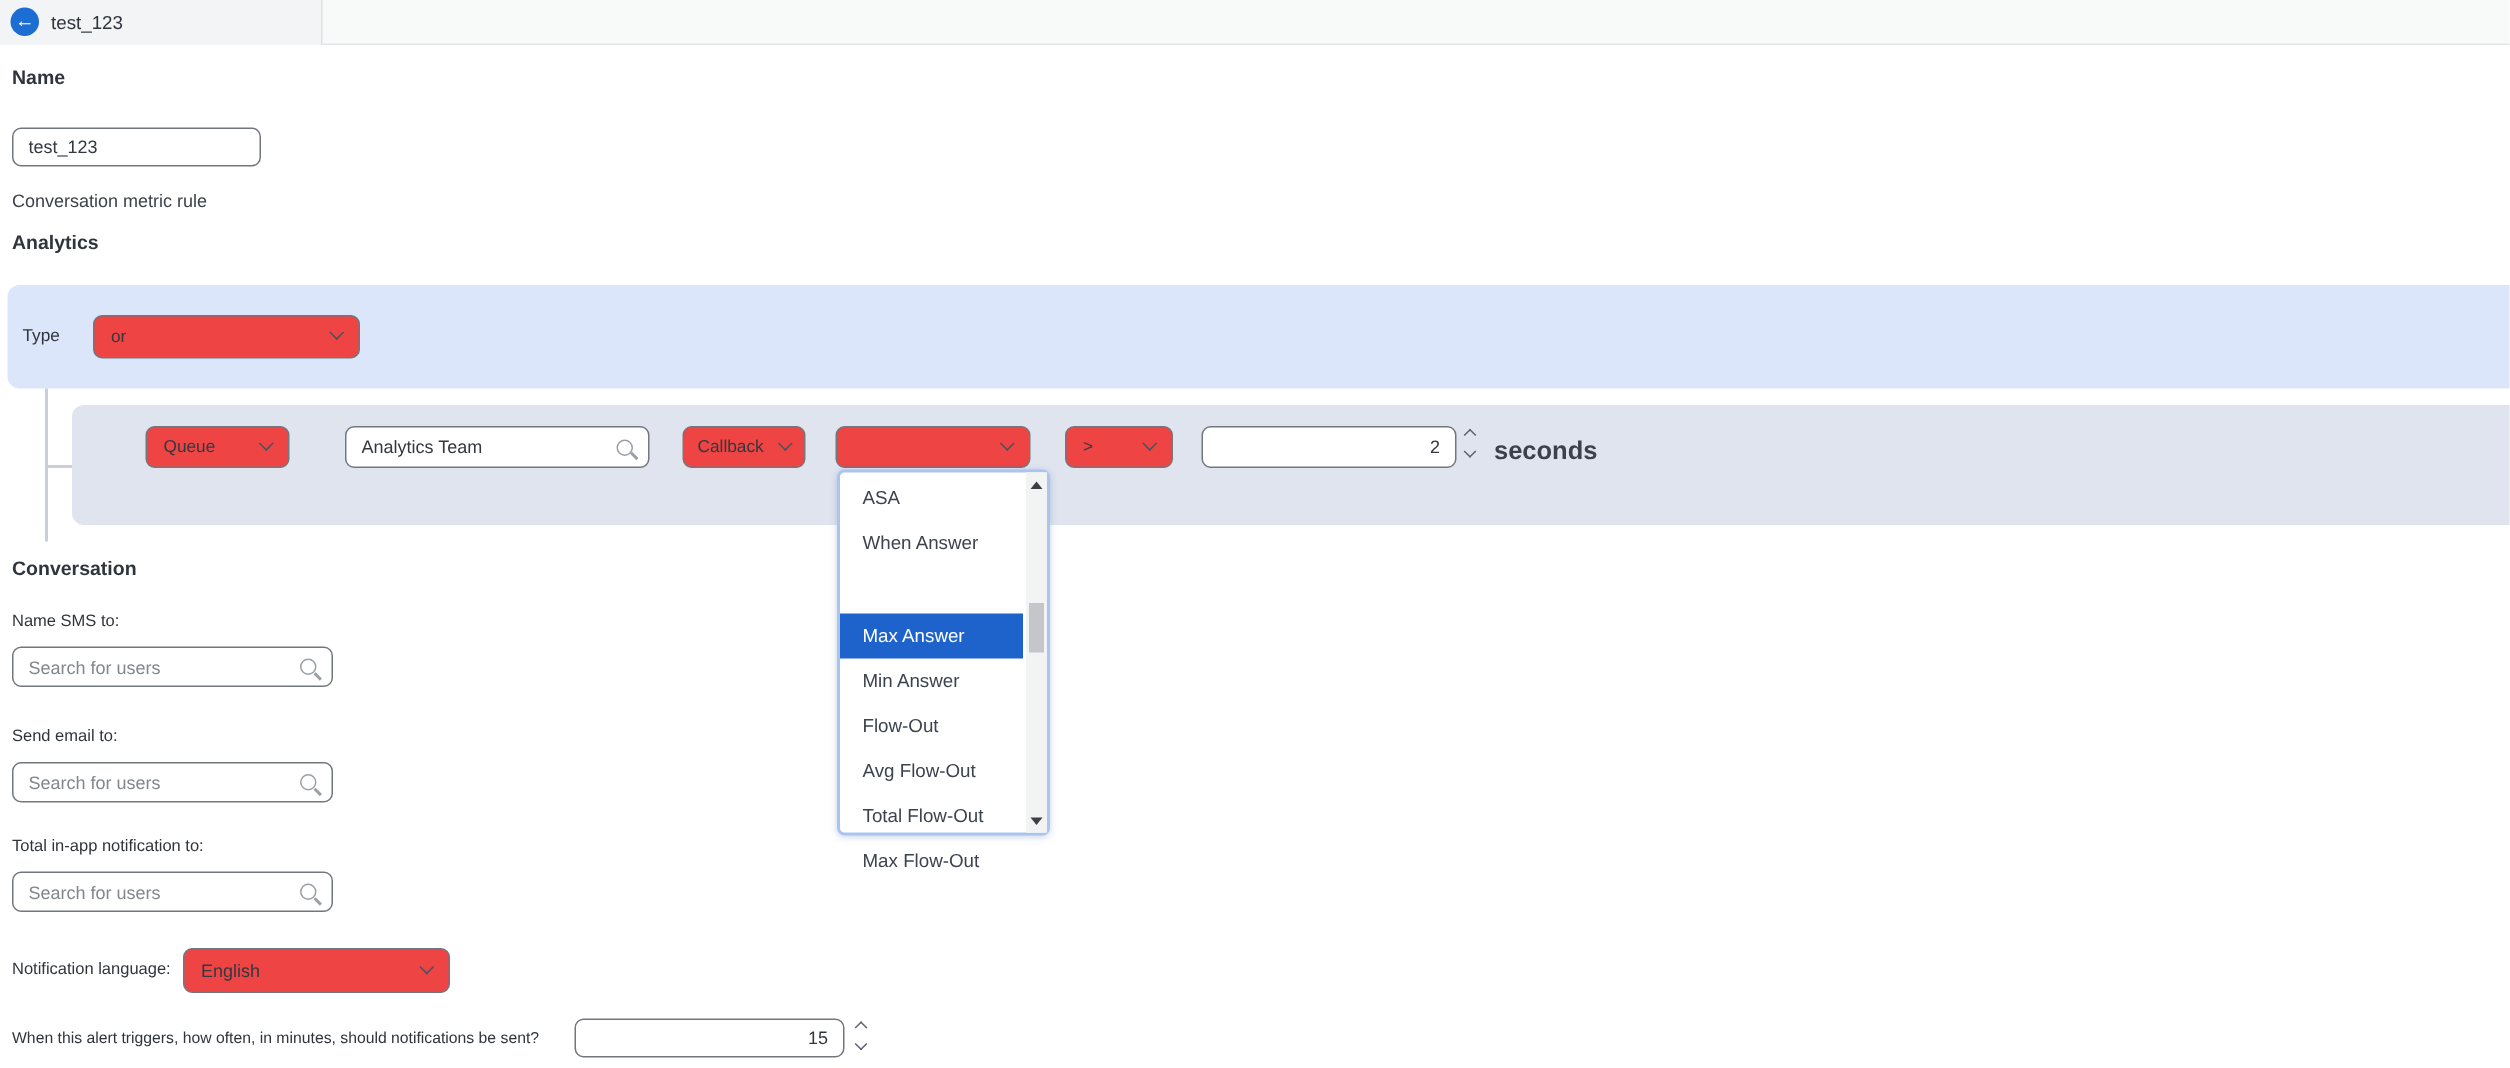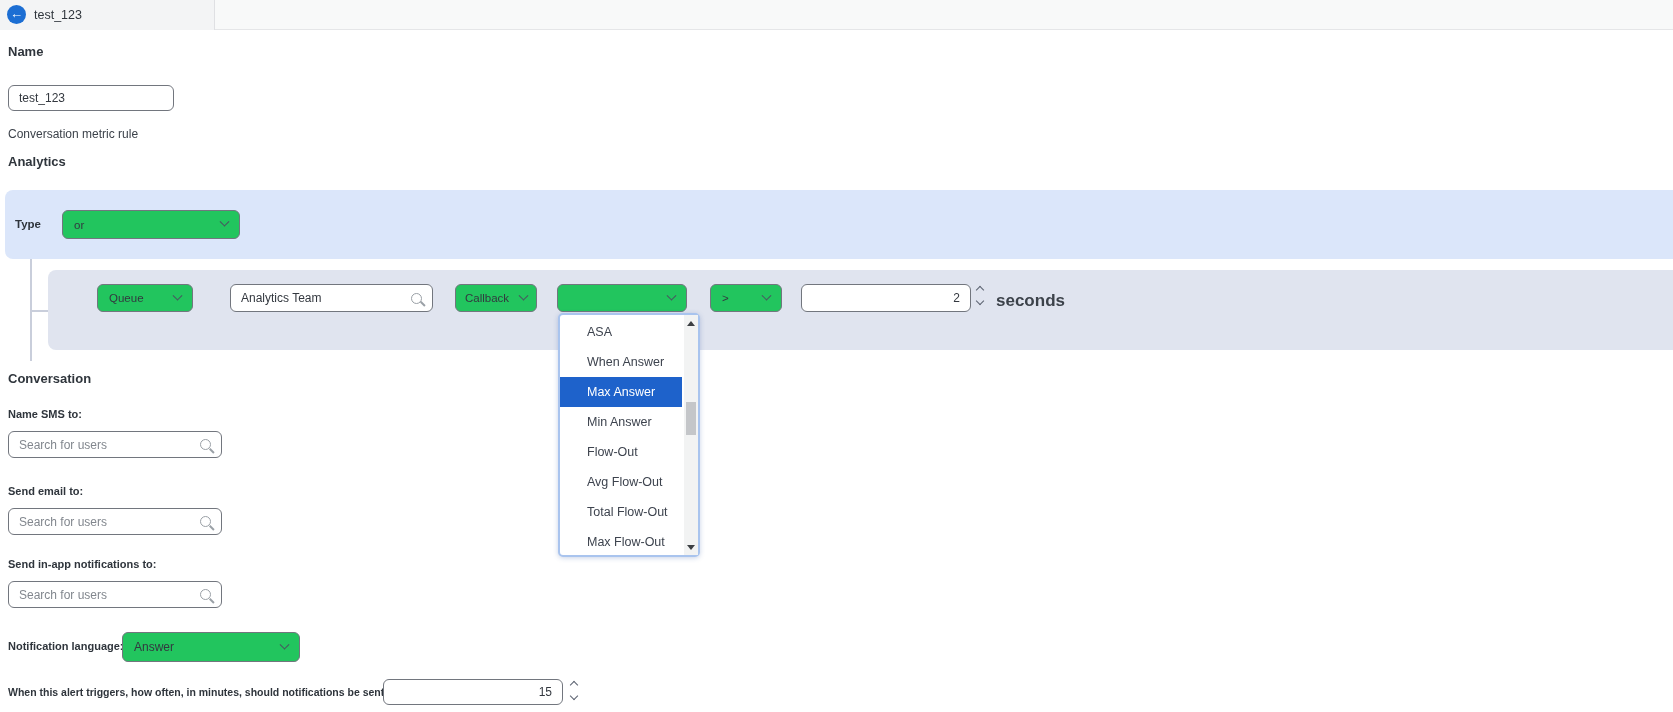--- a/index.html
+++ b/index.html
@@ -13,30 +13,30 @@
   .topbar-left { position:absolute; left:0; top:0; width:215px; height:30px;
     background:#f3f4f5; border-right:1px solid #dfe0e3; }
   .back-btn { position:absolute; left:7px; top:5px; width:19px; height:19px;
     border-radius:50%; background:#1c6ed3; color:#fff; font-size:13px; line-height:18px;
     text-align:center; cursor:pointer; }
   .topbar-title { position:absolute; left:34px; top:8px; font-size:12.5px; color:#2f353c; }
 
   
   .h-bold { font-size:13px; font-weight:bold; color:#2f353c; }
   .sub { font-size:12px; color:#3c424a; }
-  .small-bold { font-size:11px; font-weight:bold; color:#2f353c;text-align:right; }
+  .small-bold { font-size:11px; font-weight:normal; color:#2f353c;text-align:right; }
 
   
   .tbox { background:#fff; border:1.5px solid #72767e; border-radius:6px;
     font-size:12px; color:#33383f; display:flex; align-items:center; }
   .tbox input { border:none; outline:none; width:100%; font-family:inherit;
     font-size:12px; color:#33383f; background:transparent; padding:0 10px; }
   .tbox input::placeholder { color:#82878e; }
   .tbox input.num { text-align:right; }
-  .dd { background:#22c55e; border:1.5px solid #72767e; border-radius:6px;
+  .dd { background:#ef4444; border:1.5px solid #72767e; border-radius:6px;
     display:flex; align-items:center; justify-content:space-between;
     padding:0 11px; font-size:11.5px; color:#33383f; cursor:pointer; }
   .chev { width:7px; height:7px; border-right:1.6px solid #4a5260;
     border-bottom:1.6px solid #4a5260; transform:rotate(45deg) translate(-2px,-2px); }
   .mag { width:11px; height:11px; border:1.5px solid #9aa0a6; border-radius:50%;
     position:relative; margin-right:10px; flex:none; }
   .mag::after { content:""; position:absolute; width:6px; height:1.5px;
     background:#9aa0a6; transform:rotate(45deg); right:-5px; bottom:-2px; }
 
   
@@ -51,23 +51,23 @@
   .spinner { display:flex; flex-direction:column; align-items:center; gap:5px; cursor:pointer; }
   .car { width:6px; height:6px; border-right:1.4px solid #5b6270; border-bottom:1.4px solid #5b6270; }
   .car.up { transform:rotate(-135deg); }
   .car.dn { transform:rotate(45deg); }
 
   
   .popup { position:absolute; left:558px; top:313px; width:142px; height:244px;
     background:#fff; border:2px solid #a9c4ee; border-radius:5px;
     box-shadow:0 1px 5px rgba(40,80,160,.25); z-index:5; }
   .popup-list { position:absolute; left:0; top:2px; right:16px; }
-  .opt { height:30px; line-height:30px; padding-left:27px; font-size:12.5px;
+  .opt { height:30px; line-height:30px; padding-left:15px; font-size:12.5px;
     color:#3d434e; white-space:nowrap; cursor:pointer; }
-  .opt.sel { background:#1e62cb; color:#ffffff; }
+  .opt.sel { background:#1e62cb; color:#ffffff;margin-top:32px; }
   .sbar { position:absolute; top:0; right:0; width:14px; height:240px; background:#f2f3f3; }
   .sarrow { position:absolute; left:0; width:14px; height:16px; background:#f2f3f3;
     display:flex; align-items:center; justify-content:center; cursor:pointer; }
   .tri-up { width:0; height:0; border-left:4px solid transparent; border-right:4px solid transparent;
     border-bottom:5px solid #3c3f43; }
   .tri-dn { width:0; height:0; border-left:4px solid transparent; border-right:4px solid transparent;
     border-top:5px solid #3c3f43; }
   .sthumb { position:absolute; right:2px; width:10px; height:33px; top:87px;
     background:#c4c6c9; cursor:pointer; }
 </style>
@@ -164,29 +164,29 @@
   <input placeholder="Search for users" style="">
   <span class="mag"></span>
 </div>
 
 <div class="abs small-bold" style="left:8px; top:485px;">Send email to:</div>
 <div class="abs tbox" style="left:8px; top:508px; width:214px; height:27px;">
   <input placeholder="Search for users" style="">
   <span class="mag"></span>
 </div>
 
-<div class="abs small-bold" style="left:8px; top:558px;">Send in-app notifications to:</div>
+<div class="abs small-bold" style="left:8px; top:558px;">Total in-app notification to:</div>
 <div class="abs tbox" style="left:8px; top:581px; width:214px; height:27px;">
   <input placeholder="Search for users" style="">
   <span class="mag"></span>
 </div>
 
 <div class="abs small-bold" style="left:8px; top:640px;">Notification language:</div>
 <div class="abs dd" style="left:122px; top:632px; width:178px; height:30px; font-size:12px;">
-  <span>Answer</span>
+  <span>English</span>
   <span class="chev"></span>
 </div>
 
 <div class="abs small-bold" style="left:8px; top:686px; font-size:10.5px;">When this alert triggers, how often, in minutes, should notifications be sent?</div>
 <div class="abs tbox" style="left:383px; top:679px; width:180px; height:26px;">
   <input class="num" value="15" style="">
 </div>
 <div class="abs spinner" style="left:571px; top:682px;">
   <span class="car up"></span>
   <span class="car dn"></span>

